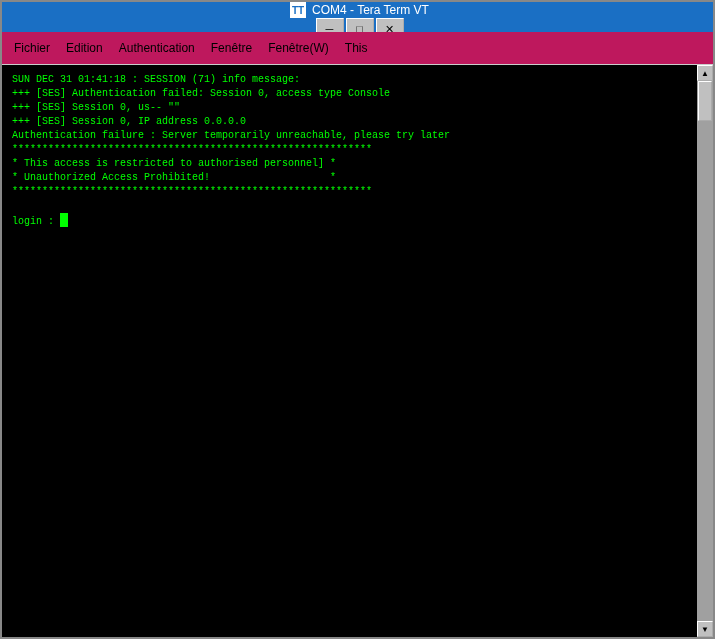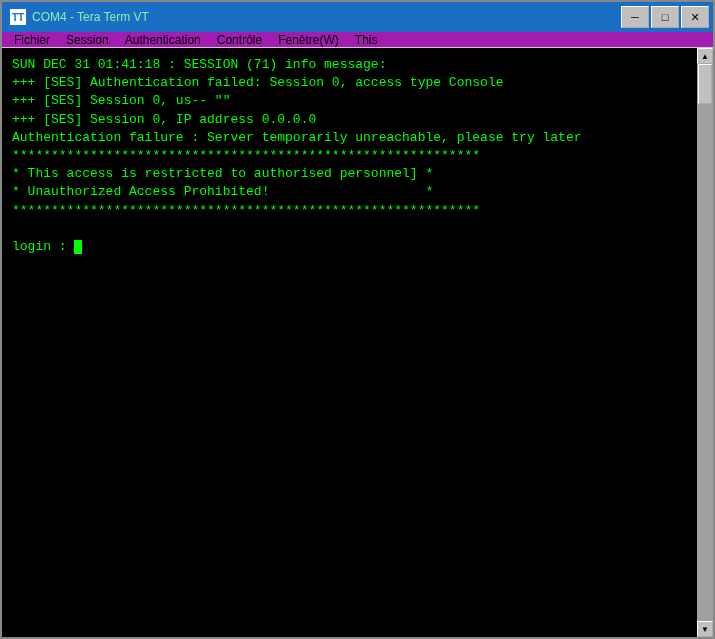--- a/index.html
+++ b/index.html
@@ -24,20 +24,21 @@
 
     
     .title-bar {
       background: #1a6fc4;
       height: 30px;
       display: flex;
       align-items: center;
       justify-content: space-between;
       padding: 0 4px 0 8px;
       flex-shrink: 0;
+      flex-direction: column;
     }
 
     .title-bar-left {
       display: flex;
       align-items: center;
       gap: 6px;
     }
 
     .title-icon {
       width: 16px;
@@ -45,21 +46,21 @@
       background: #fff;
       display: flex;
       align-items: center;
       justify-content: center;
       font-size: 10px;
       color: #1a6fc4;
       font-weight: bold;
     }
 
     .title-text {
-      color: #86efac;
+      color: #ffffff;
       font-size: 12px;
       font-weight: normal;
     }
 
     .title-buttons {
       display: flex;
       gap: 2px;
     }
 
     .title-btn {
@@ -70,22 +71,22 @@
       display: flex;
       align-items: center;
       justify-content: center;
       cursor: pointer;
       font-size: 11px;
       color: #000;
     }
 
     
     .menu-bar {
-      background: #a21caf;
-      height: 16px;
+      background: #be185d;
+      height: 33px;
       display: flex;
       align-items: center;
       padding: 0 4px;
       flex-shrink: 0;
       border-bottom: 1px solid #ccc;
     }
 
     .menu-item {
       padding: 2px 8px;
       font-size: 12px;
@@ -101,21 +102,21 @@
       flex: 1;
       background: #000;
       display: flex;
       overflow: hidden;
     }
 
     .terminal-content {
       flex: 1;
       padding: 8px 10px;
       font-family: 'Courier New', Lucida Console, monospace;
-      font-size: 13px;
+      font-size: 10px;
       color: #00ff00;
       line-height: 1.4;
       overflow: hidden;
       white-space: pre;
     }
 
     .scrollbar {
       width: 16px;
       background: #c0c0c0;
       display: flex;
@@ -176,23 +177,23 @@
     </div>
     <div class="title-buttons">
       <div class="title-btn">─</div>
       <div class="title-btn">□</div>
       <div class="title-btn close-btn">✕</div>
     </div>
   </div>
 
   <div class="menu-bar">
     <div class="menu-item">Fichier</div>
-    <div class="menu-item">Session</div>
+    <div class="menu-item">Edition</div>
     <div class="menu-item">Authentication</div>
-    <div class="menu-item">Contrôle</div>
+    <div class="menu-item">Fenêtre</div>
     <div class="menu-item">Fenêtre(W)</div>
     <div class="menu-item">This</div>
   </div>
 
   <div class="terminal-container">
     <div class="terminal-content" id="terminal-output">SUN DEC 31 01:41:18 : SESSION (71) info message:
 +++ [SES] Authentication failed: Session 0, access type Console
 +++ [SES] Session 0, us-- ""
 +++ [SES] Session 0, IP address 0.0.0.0
 Authentication failure : Server temporarily unreachable, please try later

